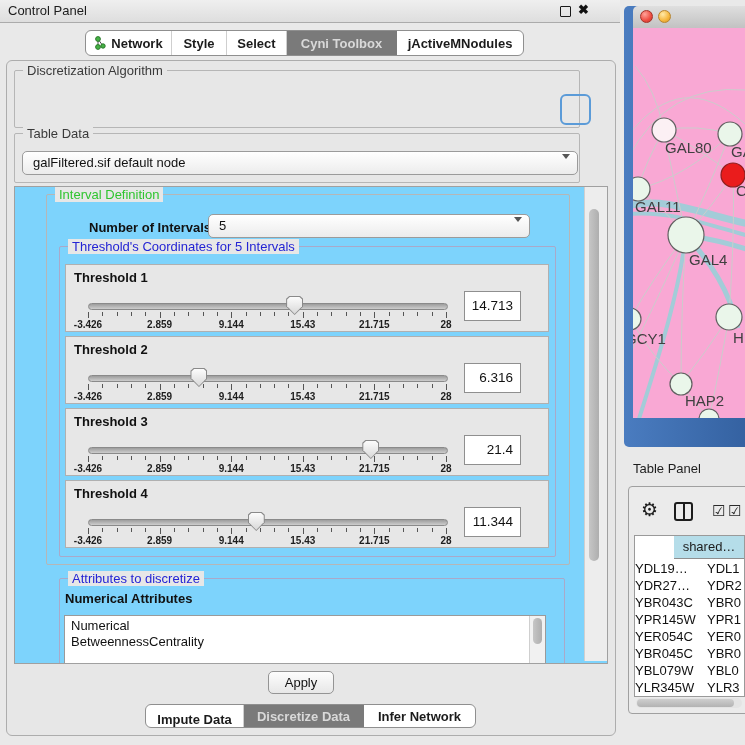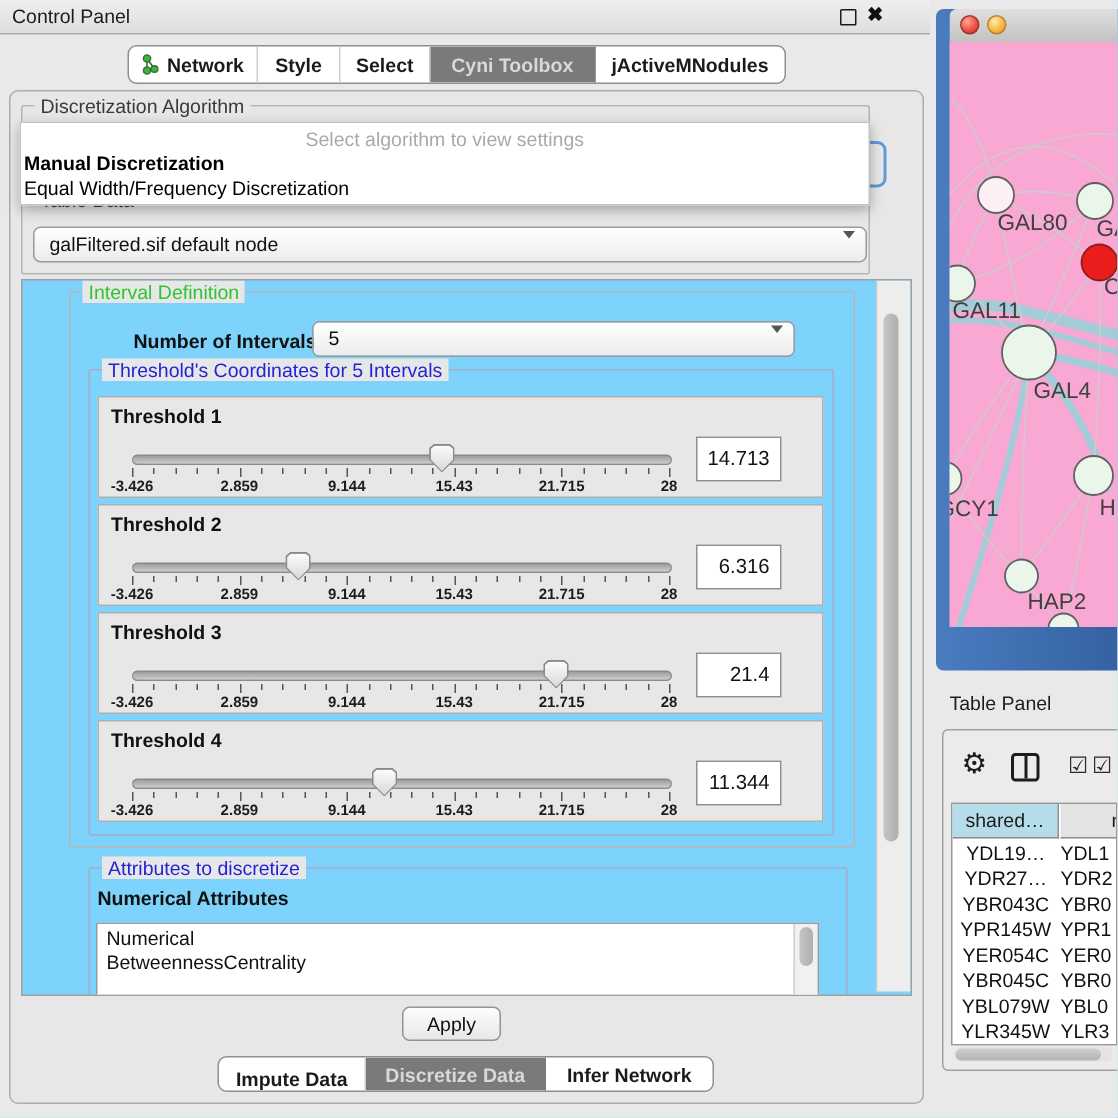--- a/index.html
+++ b/index.html
@@ -54,23 +54,23 @@
   .light{position:absolute;top:4px;width:13px;height:13px;border-radius:50%;box-sizing:border-box;}
   .netcanvas{left:633px;top:28px;width:112px;height:390px;background:#f9a8d4;overflow:hidden;}
   
   .tp-title{left:633px;top:461px;font-size:13px;color:#1d1d1d;}
   .tpwin{left:628px;top:486px;width:125px;height:226px;background:#ebebeb;border:1px solid #a0a0a0;border-radius:4px;}
   .gear{position:absolute;left:641px;top:500px;font-size:19px;color:#1c1c1c;line-height:19px;}
   .colico{position:absolute;left:674px;top:502px;width:19px;height:19px;border:2px solid #1c1c1c;border-radius:3px;box-sizing:border-box;}
   .colico .div{position:absolute;left:7px;top:0;bottom:0;width:2px;background:#1c1c1c;}
   .cbico{position:absolute;top:503px;font-size:15px;color:#2a2a2a;line-height:15px;}
   .tpframe{left:634px;top:535px;width:111px;height:162px;border:1px solid #9a9a9a;background:#fff;overflow:hidden;box-sizing:border-box;}
-  .tph{position:absolute;top:0;height:23px;box-sizing:border-box;border-right:1px solid #8f8f8f;border-bottom:1px solid #8f8f8f;font-size:13px;color:#1c1c1c;text-align:center;line-height:22px;overflow:hidden;}
+  .tph{position:absolute;top:0;height:23px;box-sizing:border-box;border-right:1px solid #8f8f8f;border-bottom:1px solid #8f8f8f;font-size:13px;color:#1c1c1c;text-align:center;line-height:22px;overflow:hidden;margin-left:39px;}
   .tprow{position:absolute;height:17px;font-size:13px;color:#111;}
-  .tpcell{position:absolute;text-align:center;line-height:17px;white-space:nowrap;overflow:hidden;}
+  .tpcell{position:absolute;line-height:17px;white-space:nowrap;overflow:hidden;}
   .hsb{left:636px;top:698px;width:106px;height:10px;background:#e4e4e4;border-radius:5px;}
   .hsb .hthumb{position:absolute;left:1px;top:1px;width:97px;height:8px;background:linear-gradient(#cfcfcf,#b3b3b3);border-radius:4px;}
 </style>
 </head>
 <body>
 
 <div class="app">
 
   <div class="abs titlebar">
     <div class="tb-text">Control Panel</div>
@@ -334,27 +334,20 @@
       <div class="vsb-track" style="right:0;top:0;width:15px;height:60px;">
         <div class="vsb-thumb" style="left:2.5px;top:2px;width:9px;height:26px;"></div>
       </div>
     </div>
 
     <div class="vsb-track" style="left:569px;top:0;width:22px;height:474px;background:#ededed;">
       <div class="vsb-thumb" style="left:4px;top:22px;width:10px;height:352px;"></div>
     </div>
   </div>
 
-  <div class="abs popup">
-    <div class="ph">Select algorithm to view settings</div>
-    <div id="algo-options">
-        <div class="opt" style="top: 19px; font-weight: bold;">Manual Discretization</div>
-        <div class="opt" style="top: 35.5px;">Equal Width/Frequency Discretization</div>
-      </div>
-  </div>
 
   <div class="btn" style="left:268px;top:671px;width:66px;height:23px;line-height:21px;">
     <span>Apply</span>
   </div>
 
   <div class="abs seg" id="bottom-tabs" style="left:145px;top:704px;height:24px;">
       <div class="tab" style="width: 98px; align-items: flex-end;">
         <span>Impute Data</span>
       </div>
       <div class="tab sel" style="width: 120px;">

